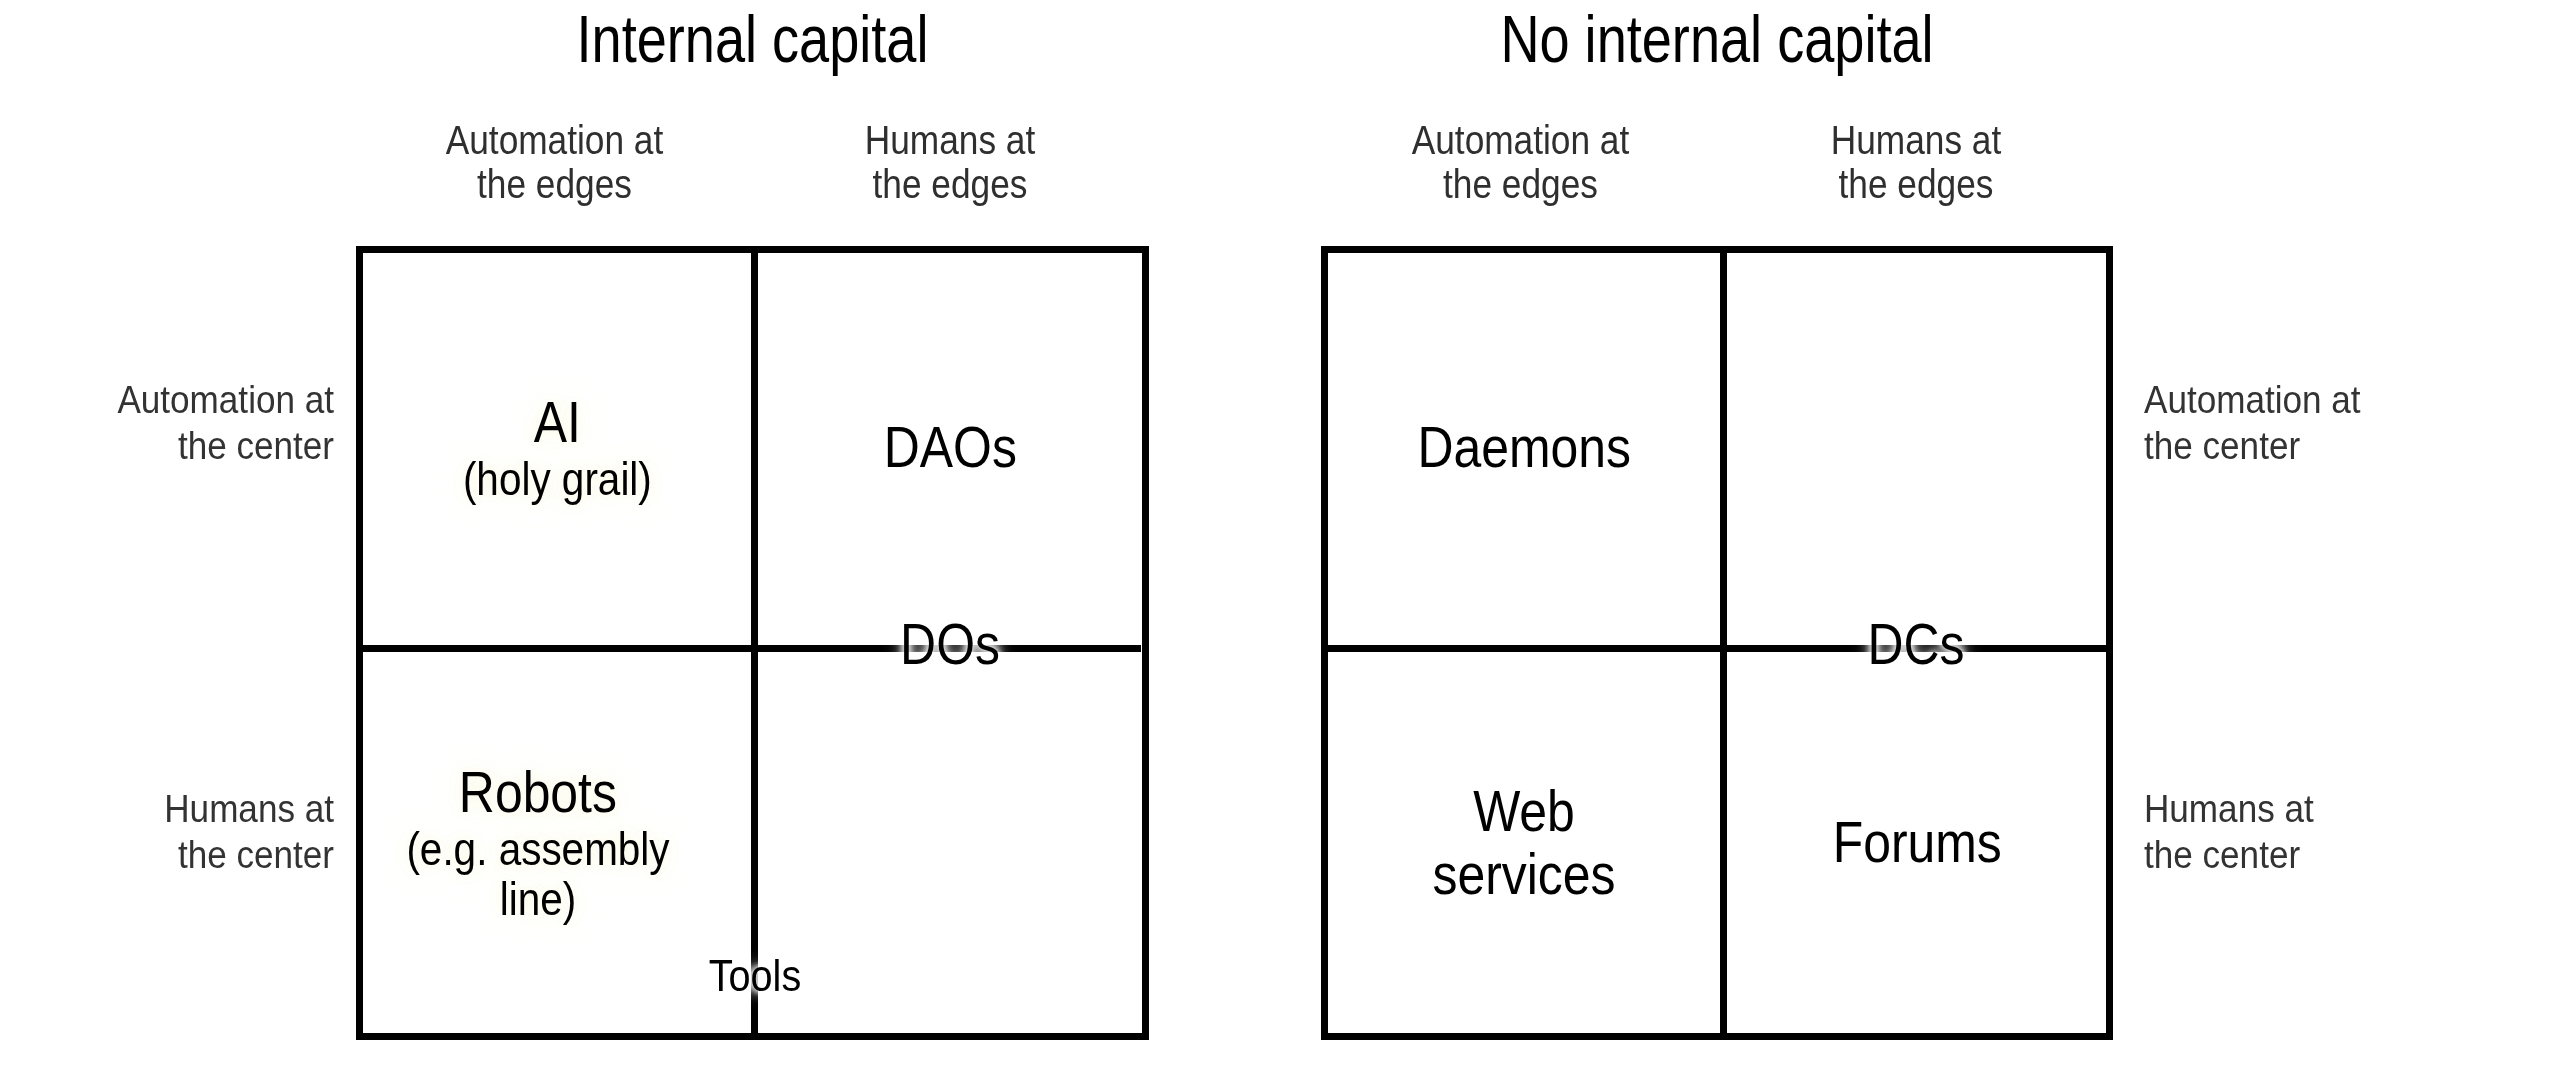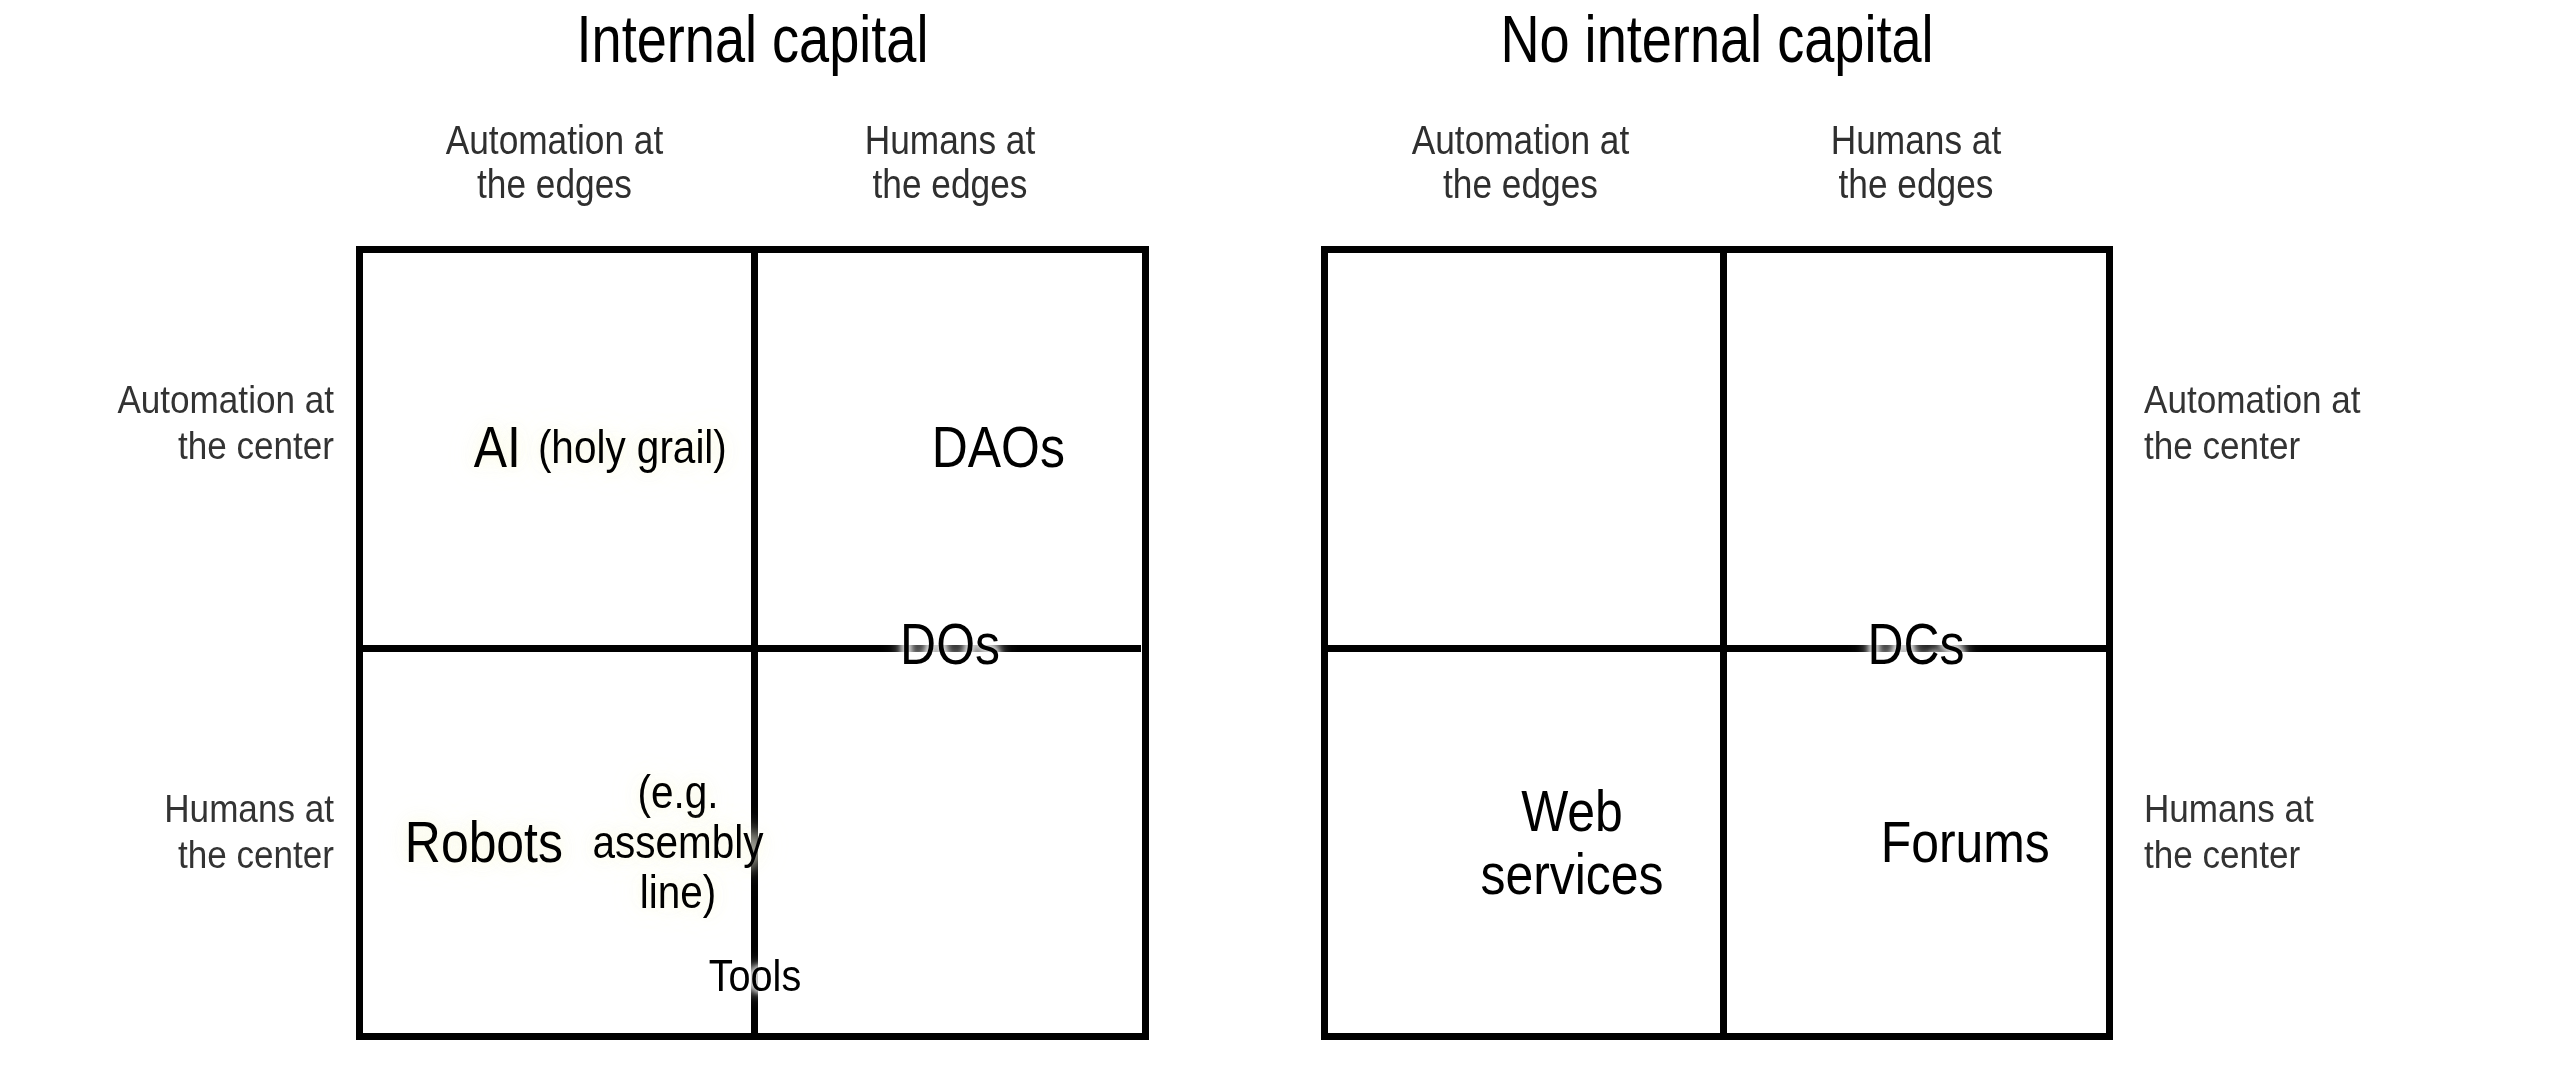--- a/index.html
+++ b/index.html
@@ -53,24 +53,23 @@
   }
   .vline{position:absolute;background:#000;}
   .hline{position:absolute;background:#000;}
 
   
   .cell{
     position:absolute;
     text-align:center;
     color:#000;
     display:flex;
-    flex-direction:row;
+    flex-direction:column;
     align-items:center;
     justify-content:center;
-    margin-left:48px;
   }
   .cell .big{
     font-size:58px;line-height:64px;white-space:nowrap;
     transform:scaleX(0.86);
   }
   .cell .big2{
     font-size:58px;line-height:63px;
     transform:scaleX(0.86);
   }
   .cell .sub{
@@ -179,20 +178,23 @@
   <div class="side-label right" style="left:2144px;top:786px;width:354px;">
     <div>Humans at</div>
     <div>the center</div>
   </div>
 
   <div class="grid" style="left:1321px;top:246px;width:792px;height:794px;">
     <div class="vline" style="left:392px;top:0;width:7px;height:780px;"></div>
     <div class="hline" style="left:0;top:392px;width:778px;height:7px;"></div>
   </div>
 
+  <div class="cell" style="left:1328px;top:253px;width:392px;height:388px;">
+    <div class="big">Daemons</div>
+  </div>
 
 
   <div class="cell" style="left:1328px;top:650px;width:392px;height:384px;">
     <div class="big2" style="width:236px;">Web services</div>
   </div>
 
   <div class="cell" style="left:1728px;top:650px;width:378px;height:384px;">
     <div class="big">Forums</div>
   </div>
 

